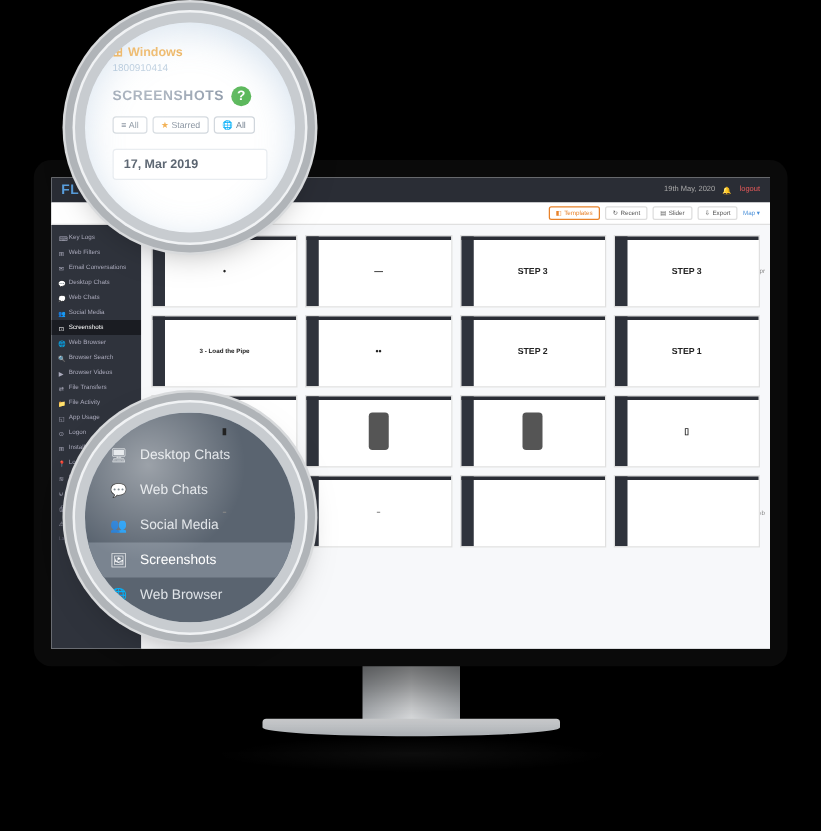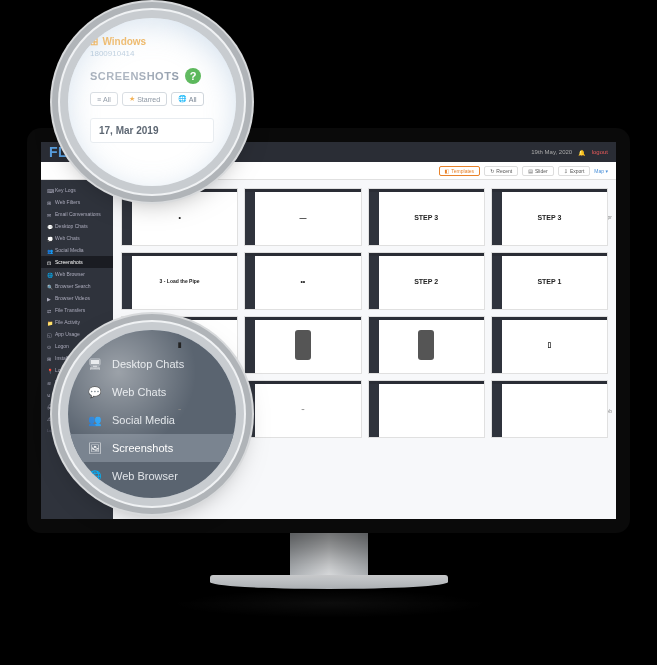--- a/index.html
+++ b/index.html
@@ -50,21 +50,21 @@
 
 .topbar {
   height: 20px;
   background: #2a2d35;
   display: flex;
   align-items: center;
   justify-content: space-between;
   padding: 0 8px;
   font-size: 6px;
 }
-.logo { color: #5aa0e0; font-weight: bold; font-size: 14px; letter-spacing: 0.5px; }
+.logo { color: #5aa0e0; font-weight: bold; font-size: 11px; letter-spacing: 0.5px; }
 .topright { display: flex; align-items: center; gap: 6px; color: #aaa; }
 .user { color: #e85a5a; }
 .bell { color: #fff; }
 
 
 .subbar {
   height: 18px;
   background: #fff;
   border-bottom: 1px solid #e0e0e0;
   display: flex;

